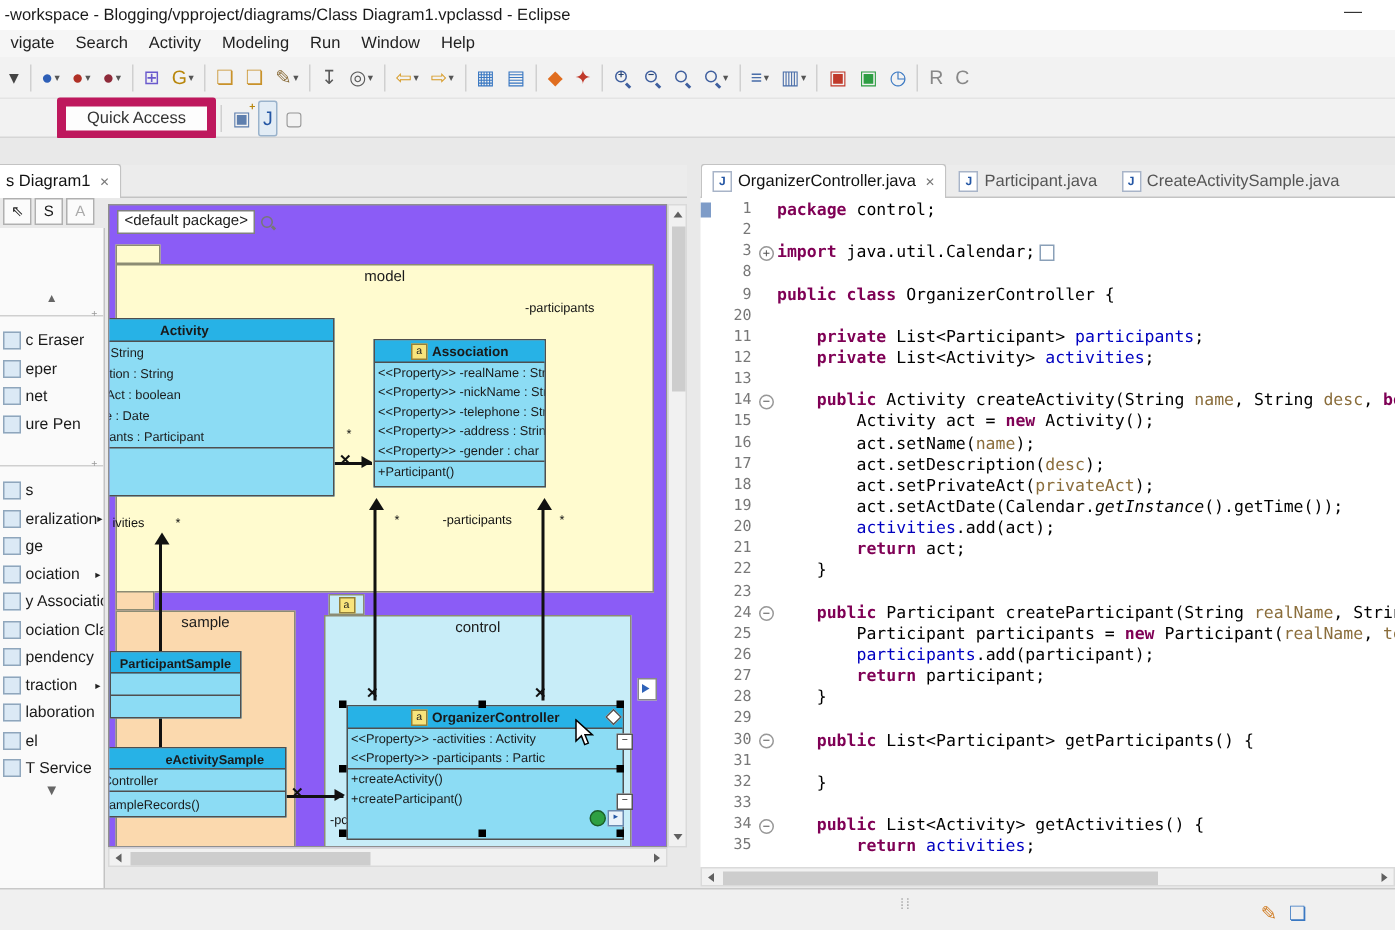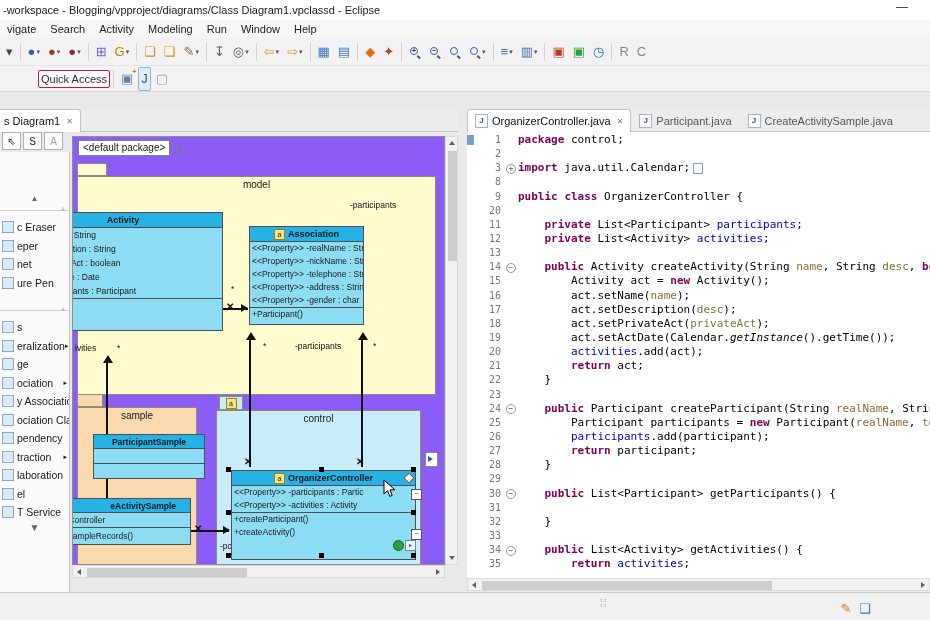--- a/index.html
+++ b/index.html
@@ -13,21 +13,21 @@
   .mitem{padding:0 7px;display:flex;align-items:center;color:#222}
   .tb{position:absolute;left:0;width:930px;background:#f2f2f2;display:flex;align-items:center;padding-left:2px;box-sizing:border-box}
   .tb1{top:38px;height:28px;border-bottom:1px solid #e4e4e4}
   .tb2{top:66px;height:26px;border-bottom:1px solid #d6d6d6}
   .tbtn{height:22px;display:inline-flex;align-items:center;padding:0 2px;margin:0 1px;border:1px solid transparent;border-radius:2px;position:relative}
   .tbtn .g{font-size:13px;line-height:1}
   .dd{font-size:7px;color:#555;margin-left:1px}
   .tsep{width:1px;height:18px;background:#d0d0d0;margin:0 3px;flex:none}
   .pressed{border-color:#9ab3cc;background:#e2ecf5}
   .badge{position:absolute;right:-1px;top:0;font-size:7px;color:#b8860b;font-weight:bold}
-  .qa{border:1px solid #be185d;background:#fdfdfd;color:#333;padding:2px 2px;margin-left:36px;border-radius:2px}
+  .qa{border:6px solid #be185d;background:#fdfdfd;color:#333;padding:2px 14px;margin-left:36px;border-radius:2px}
   .mag{position:relative;display:inline-block;width:12px;height:12px}
   .mag::before{content:"";position:absolute;left:1px;top:1px;width:6px;height:6px;border:1.5px solid #3f5f9e;border-radius:50%}
   .mag::after{content:"";position:absolute;left:9px;top:9px;width:4px;height:2px;background:#3f5f9e;transform:rotate(45deg);transform-origin:0 0}
   .mag .sub{position:absolute;left:3px;top:1px;font-size:7px;font-weight:bold;color:#24406e;line-height:7px}
 
   .workbg{position:absolute;left:0;top:92px;width:930px;height:500px;background:#e9e9e9}
 
   
   .tabrow{position:absolute;height:22px;display:flex;align-items:flex-end;border-bottom:1px solid #c3c3c3;box-sizing:border-box;background:#ececec}
   .etab{height:21px;display:flex;align-items:center;padding:0 7px;color:#555;border:1px solid transparent;border-bottom:none;white-space:nowrap}
@@ -423,21 +423,21 @@
           <div class="crw" style="height: 13px; line-height: 13px;">&lt;&lt;Property&gt;&gt; -nickName : String</div>
           <div class="crw" style="height: 13px; line-height: 13px;">&lt;&lt;Property&gt;&gt; -telephone : String</div>
           <div class="crw" style="height: 13px; line-height: 13px;">&lt;&lt;Property&gt;&gt; -address : String</div>
           <div class="crw" style="height: 13px; line-height: 13px;">&lt;&lt;Property&gt;&gt; -gender : char</div>
         </div>
       <div class="ops" style="padding-bottom:3px">
           <div class="crw" style="height: 13px; line-height: 13px;">+Participant()</div>
         </div>
     </div>
 
-    <div class="cls" style="left:20px;top:297px;width:112px">
+    <div class="cls" style="left:0;top:297px;width:88px">
       <div class="hdr" style="height:13px;font-size:8.5px">
           <span>ParticipantSample</span>
         </div>
       <div class="attrs" style="min-height:14px"></div>
       <div class="ops" style="min-height:14px"></div>
     </div>
 
     <div class="cls" style="left:-26px;top:361px;width:144px">
       <div class="hdr" style="height:13px;font-size:8.5px;justify-content:flex-end;padding-right:14px">
           <span>eActivitySample</span>
@@ -450,26 +450,26 @@
         </div>
     </div>
 
     <div class="cls" style="left:158px;top:333px;width:185px">
       <div class="hdr" style="height:14px">
         <span class="st">a</span>
         <span>OrganizerController</span>
         <span class="hdrdiamond"></span>
       </div>
       <div class="attrs">
+          <div class="crw" style="height: 13px; line-height: 13px;">&lt;&lt;Property&gt;&gt; -activities : Activity</div>
           <div class="crw" style="height: 13px; line-height: 13px;">&lt;&lt;Property&gt;&gt; -participants : Partic</div>
-          <div class="crw" style="height: 13px; line-height: 13px;">&lt;&lt;Property&gt;&gt; -activities : Activity</div>
         </div>
       <div class="ops" style="padding-bottom:20px">
+          <div class="crw" style="height: 13px; line-height: 13px;">+createActivity()</div>
           <div class="crw" style="height: 13px; line-height: 13px;">+createParticipant()</div>
-          <div class="crw" style="height: 13px; line-height: 13px;">+createActivity()</div>
         </div>
     </div>
 
     <div class="hnd" style="left:153px;top:330px"></div>
     <div class="hnd" style="left:246px;top:330px"></div>
     <div class="hnd" style="left:338px;top:330px"></div>
     <div class="hnd" style="left:153px;top:373px"></div>
     <div class="hnd" style="left:338px;top:373px"></div>
     <div class="hnd" style="left:153px;top:416px"></div>
     <div class="hnd" style="left:246px;top:416px"></div>

